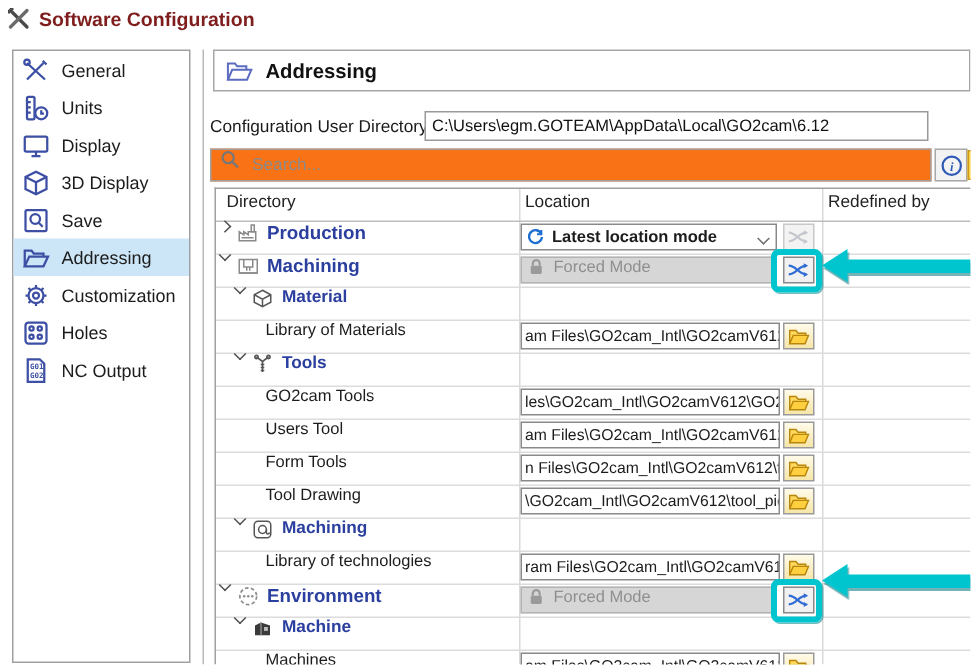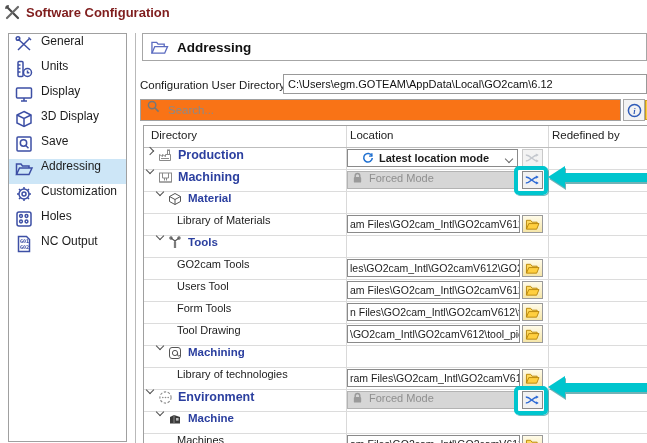--- a/index.html
+++ b/index.html
@@ -6,29 +6,29 @@
   body{
     position:relative;width:647px;height:443px;background:#fff;overflow:hidden;
     font-family:"Liberation Sans","DejaVu Sans",sans-serif;color:#1c1c1c;
   }
   svg{display:block}
   
   .titlebar{position:absolute;left:5px;top:5px;display:flex;align-items:center;gap:6px}
   .titlebar .t{font-size:13px;font-weight:bold;color:#7f1d1d}
   
   .sidebar{position:absolute;left:8px;top:33px;width:119px;height:409px;border:1px solid #a0a0a0;background:#fff;box-sizing:border-box}
-  .sb-item{height:25px;display:flex;align-items:flex-start;gap:7px;padding-left:5px;font-size:12px;cursor:default}
+  .sb-item{height:25px;display:flex;align-items:center;gap:7px;padding-left:5px;font-size:12px;cursor:default}
   .sb-item.sel{background:#cde6f7}
   .sb-ic{width:20px;height:20px;flex:0 0 20px}
   
   .main-edge{position:absolute;left:135px;top:33px;width:0;height:410px;border-left:1px solid #b9b9b9}
   .hdrbox{position:absolute;left:142px;top:33px;width:505px;height:28px;border:1px solid #a6a6a6;box-sizing:border-box;display:flex;align-items:center;gap:8px;padding-left:7px}
   .hdrbox .h{font-size:13.5px;font-weight:bold;color:#111}
   .cfglabel{position:absolute;left:140px;top:79px;font-size:11.5px;color:#1a1a1a}
-  .cfginput{position:absolute;left:283px;top:74px;width:364px;height:20px;border:1px solid #999;box-sizing:border-box;font-family:inherit;font-size:11px;padding:0 4px;color:#111;background:#fff}
+  .cfginput{position:absolute;left:283px;top:74px;width:336px;height:20px;border:1px solid #999;box-sizing:border-box;font-family:inherit;font-size:11px;padding:0 4px;color:#111;background:#fff}
   .searchbox{position:absolute;left:140px;top:99px;width:481px;height:22px;border:1px solid #a0a0a0;box-sizing:border-box;display:flex;gap:6px;padding-left:6px;background:#f97316}
   .searchbox input{border:0;outline:0;flex:1;font-family:inherit;font-size:11.5px;color:#333;background:transparent}
   .searchbox input::placeholder{color:#8a8a8a}
   .infobtn{position:absolute;left:623px;top:99px;width:22px;height:22px;border:1px solid #a8a8a8;box-sizing:border-box;background:#f3f3f3;display:flex;align-items:center;justify-content:center}
   .bulb-sliver{position:absolute;left:645px;top:100px;width:4px;height:20px;background:#ffcf3f;border:1px solid #c89b20;box-sizing:border-box}
   
   .table{position:absolute;left:143px;top:125px;width:504px;height:318px;border-left:1px solid #a0a0a0;border-top:1px solid #a0a0a0;box-sizing:border-box;background:#fff}
   .colsep{position:absolute;top:0;bottom:0;width:0;border-left:1px solid #d9d9d9}
   .thead{position:relative;height:21px;border-bottom:1px solid #bdbdbd}
   .thead span{position:absolute;top:3px;font-size:11.5px;color:#222}
@@ -36,21 +36,21 @@
   .dname{position:absolute;top:0;height:21px;display:flex;gap:5px}
   .lv0{left:3px}.lv1{left:13px}.lv2{left:33px}
   .grp0{font-size:12.5px;font-weight:bold;color:#2b3f9f}
   .grp1{font-size:11.5px;font-weight:bold;color:#2b3f9f}
   .item{font-size:11px;color:#1c1c1c}
   .chev{width:5px;height:5px;border-right:1.4px solid #4f4f4f;border-bottom:1.4px solid #4f4f4f;display:inline-block;flex:0 0 auto}
   .chev.r{transform:rotate(-45deg)}
   .chev.d{transform:rotate(45deg);margin-top:-3px}
   .ric{width:15px;height:15px;flex:0 0 15px}
   
-  .dd{position:absolute;left:203px;top:1px;width:171px;height:18px;border:1px solid #8a8a8a;box-sizing:border-box;background:#fff;display:flex;align-items:center;gap:5px;padding-left:14px}
+  .dd{position:absolute;left:203px;top:1px;width:171px;height:18px;border:1px solid #8a8a8a;box-sizing:border-box;background:#fff;display:flex;align-items:center;gap:5px;padding-left:3px}
   .dd .lbl{font-size:11px;font-weight:600;color:#1c1c1c;white-space:nowrap}
   .dd .dchev{position:absolute;right:5px;top:6px;width:5px;height:5px;border-right:1.4px solid #6a6a6a;border-bottom:1.4px solid #6a6a6a;transform:rotate(45deg)}
   .forced{position:absolute;left:203px;top:1px;width:171px;height:18px;border:1px solid #b3b3b3;box-sizing:border-box;background:#d6d6d6;display:flex;align-items:flex-start;gap:6px;padding-left:4px}
   .forced .lbl{font-size:11px;color:#8f8f8f;white-space:nowrap}
   .pathbox{position:absolute;left:203px;top:1px;width:173px;height:18px;border:1px solid #8a8a8a;box-sizing:border-box;background:#fff;display:flex;align-items:center;overflow:hidden;padding-left:2px}
   .pathbox span{font-size:10.5px;color:#1c1c1c;white-space:nowrap}
   .sbtn{position:absolute;left:378px;top:1px;width:21px;height:18px;box-sizing:border-box;display:flex;align-items:center;justify-content:center;background:#f1f1f1}
   .sbtn.en{border:1px solid #8a8a8a}
   .sbtn.dis{border:1px solid #c9c9c9;background:#f3f3f3}
   .fbtn{position:absolute;left:378px;top:1px;width:21px;height:18px;border:1px solid #9a9a9a;box-sizing:border-box;display:flex;align-items:center;justify-content:center;background:linear-gradient(#fffbe9,#f6e6a8)}

